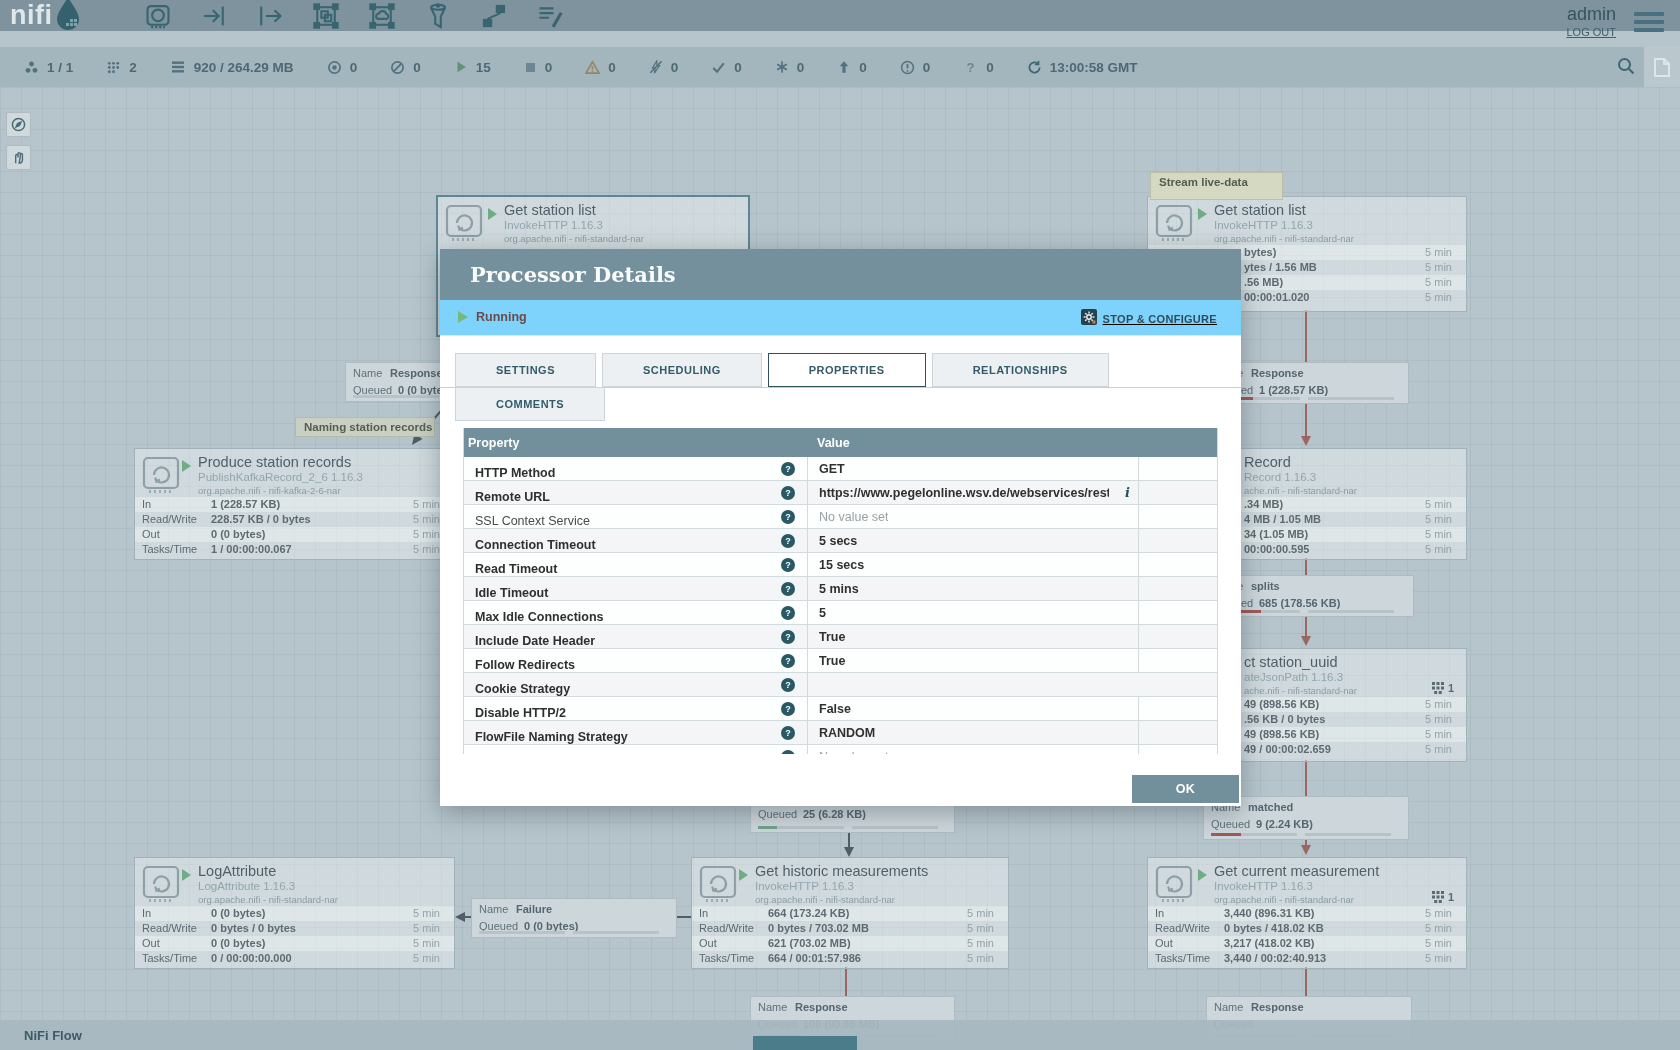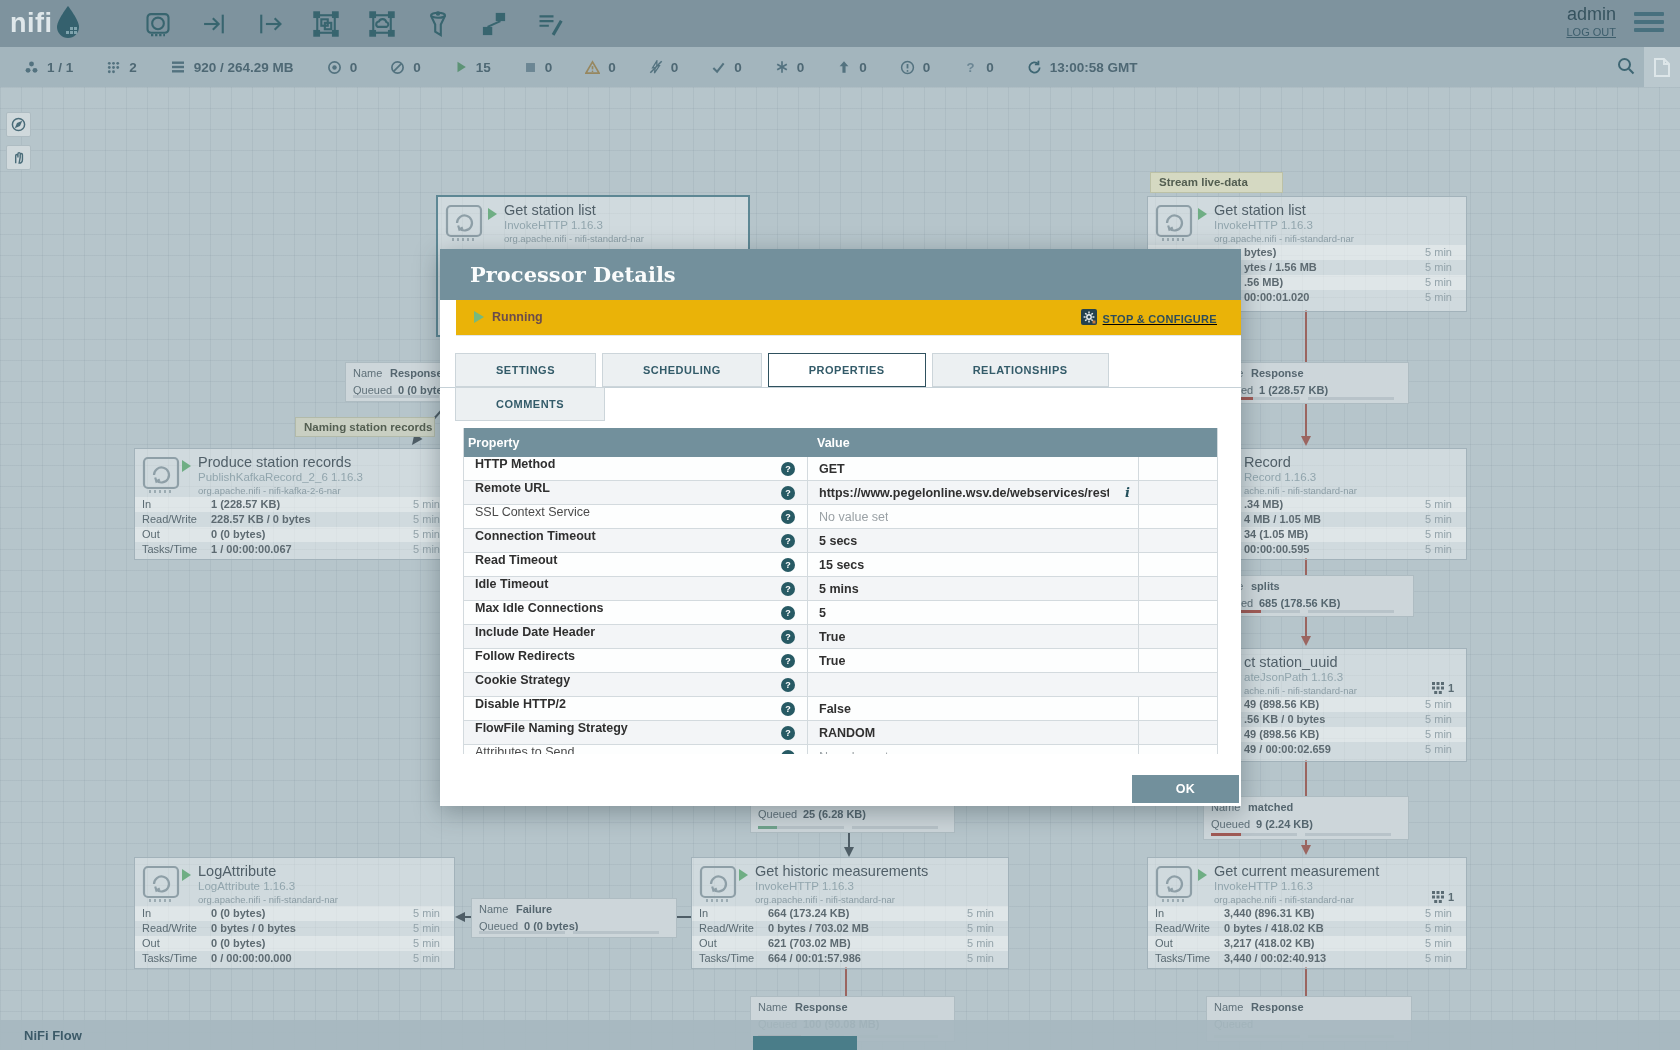--- a/index.html
+++ b/index.html
@@ -1,20 +1,20 @@
 <!DOCTYPE html>
 <html><head>
 <meta charset="utf-8">
 <style>
   html,body{margin:0;padding:0;}
   body{width:1680px;height:1050px;overflow:hidden;font-family:"Liberation Sans",sans-serif;background:#b6c5cb;}
   #app{position:relative;width:1680px;height:1050px;}
 
   
-  #header{position:absolute;left:0;top:0;right:0;height:47px;background:#7e939e;display:flex;align-items:center;}
+  #header{position:absolute;left:0;top:0;right:0;height:31px;background:#7e939e;display:flex;align-items:center;}
   .logo{display:flex;align-items:center;margin-left:10px;width:112px;}
   .logo-text{font-size:27px;font-weight:bold;color:#dfe7ea;letter-spacing:0.5px;}
   .tbicon{width:56px;text-align:center;cursor:pointer;}
   .tbicon svg{vertical-align:middle;}
   #user-block{position:absolute;right:64px;top:5px;text-align:right;line-height:18px;}
   #user-name{font-size:18px;color:#36535f;}
   #logout{font-size:11px;color:#3d5e6c;text-decoration:underline;cursor:pointer;}
   #hamburger{position:absolute;right:16px;top:12px;width:30px;cursor:pointer;}
   #hamburger div{height:4px;background:#48707e;margin-bottom:4px;border-radius:1px;}
 
@@ -60,37 +60,37 @@
   #teal-frag{position:absolute;left:753px;top:949px;width:104px;height:14px;background:#4a7d89;z-index:40;}
 
   
   #footer{position:absolute;left:0;right:0;bottom:0;height:30px;background:rgba(167,184,191,0.93);z-index:30;display:flex;align-items:center;}
   #breadcrumb{margin-left:24px;font-weight:bold;font-size:13px;color:#3c5a68;cursor:pointer;}
 
   
   #modal{position:absolute;left:440px;top:249px;width:801px;height:557px;background:#ffffff;z-index:100;box-shadow:0 6px 24px rgba(30,45,52,0.35);}
   #modal-header{height:51px;background:#73909c;display:flex;align-items:center;}
   #modal-title{margin-left:30px;font-family:"DejaVu Serif",serif;font-weight:bold;font-size:21px;color:#fafcfc;}
-  #modal-status{height:35px;background:#eab308;border-bottom:1px solid #e2e7ea;position:relative;margin-left:16px;}
+  #modal-status{height:35px;background:#7dd3fc;border-bottom:1px solid #e2e7ea;position:relative;}
   #run-play{position:absolute;left:18px;top:11px;width:0;height:0;border-left:10px solid #76b97e;border-top:6.5px solid transparent;border-bottom:6.5px solid transparent;}
   #run-text{position:absolute;left:36px;top:10px;font-size:12.5px;font-weight:bold;color:#6b4c4c;}
   #stop-configure{position:absolute;right:24px;top:9px;display:flex;align-items:center;cursor:pointer;text-decoration:underline;}
   #stop-configure .lbl{font-size:11px;font-weight:bold;color:#2e4d5a;letter-spacing:0.3px;margin-left:6px;}
   #tabs{padding:17px 0 0 15px;border-bottom:1px solid #c6d1d7;height:34px;box-sizing:content-box;}
   .tab{display:inline-block;height:32px;line-height:32px;padding:0 40px;margin-right:6px;background:#ecf0f2;border:1px solid #ccd5da;font-size:11px;font-weight:bold;color:#335b69;letter-spacing:0.5px;cursor:pointer;position:relative;}
   .tab.active{background:#ffffff;border:1px solid #2f515e;margin-bottom:-1px;z-index:2;}
   #required-note{margin:14px 0 0 24px;font-size:12px;font-weight:bold;color:#3b3b3b;}
   #ptable{margin:12px 23px 0 23px;border-left:1px solid #d3dade;border-right:1px solid #d3dade;}
   #pt-head{display:flex;height:29px;background:#72909c;color:#fff;font-weight:bold;font-size:12.5px;align-items:center;}
   #pt-head .c1{width:343px;padding-left:4px;box-sizing:border-box;}
   #pt-head .c2{width:331px;padding-left:10px;box-sizing:border-box;}
   #pt-rows{height:297px;overflow:hidden;}
   .pt-row{display:flex;height:24px;border-bottom:1px solid #d3dade;font-size:12.5px;align-items:stretch;background:#fdfefe;box-sizing:border-box;}
   .pt-row:nth-child(even){background:#f3f5f7;}
-  .pt-row .c1{width:343px;position:relative;display:flex;align-items:flex-start;padding-left:11px;box-sizing:border-box;}
+  .pt-row .c1{width:343px;position:relative;display:flex;align-items:flex-end;padding-left:11px;box-sizing:border-box;}
   .pt-row .c2{width:331px;border-left:1px solid #d3dade;display:flex;align-items:center;padding-left:11px;box-sizing:border-box;position:relative;}
   .pt-row .c3{flex:1;border-left:1px solid #d3dade;}
   .prop{color:#4a4a4a;}
   .prop.req{font-weight:bold;color:#2f2f2f;}
   .pval{font-weight:bold;color:#303030;white-space:nowrap;overflow:hidden;max-width:290px;}
   .pval.unset{font-weight:normal;color:#9aa1a5;}
   .help{position:absolute;right:12px;top:5px;width:14px;height:14px;border-radius:50%;background:#275a64;color:#fff;font-size:9px;font-weight:bold;text-align:center;line-height:14px;cursor:pointer;}
   .info-i{position:absolute;right:8px;top:4px;font-family:"DejaVu Serif",serif;font-style:italic;font-weight:bold;font-size:13px;color:#24505c;cursor:pointer;}
   #ok-btn{position:absolute;right:2px;bottom:3px;width:107px;height:28px;background:#72909c;color:#ffffff;font-size:12.5px;font-weight:bold;text-align:center;line-height:28px;letter-spacing:0.5px;cursor:pointer;}
 </style>
@@ -372,21 +372,21 @@
           <circle cx="8" cy="8" r="6.5"></circle>
           <path d="M10.5 5.5 L9 9 L5.5 10.5 L7 7 Z" fill="#4a6c79"></path>
         </svg>
     </div>
     <div class="palette-btn" style="top:58px;">
       <svg width="15" height="15" viewBox="0 0 16 16" fill="none" stroke="#4a6c79" stroke-width="1.5">
           <path d="M5 14 V6 a1.2 1.2 0 0 1 2.4 0 M7.4 8 V4 a1.2 1.2 0 0 1 2.4 0 M9.8 8 V5 a1.2 1.2 0 0 1 2.4 0 v5 c0 2.5-1.5 4-3.5 4 z"></path>
         </svg>
     </div>
     <div id="canvas-labels">
-        <div class="canvas-label" style="left: 1150px; top: 85px; width: 133px; height: 21px; background: rgb(213, 217, 194); border: 1px solid rgb(188, 193, 166);">Stream live-data</div>
+        <div class="canvas-label" style="left: 1150px; top: 85px; width: 133px; height: 28px; background: rgb(213, 217, 194); border: 1px solid rgb(188, 193, 166);">Stream live-data</div>
         <div class="canvas-label" style="left: 295px; top: 330px; width: 140px; height: 20px; background: rgb(201, 207, 194); border: 1px solid rgb(178, 186, 169);">Naming station records</div>
       </div>
     <div id="canvas-procs">
         <div class="proc selected" style="left: 437px; top: 109px; width: 310px; height: 138px;">
           <span class="proc-icon"><svg width="40" height="40" viewBox="0 0 40 40" fill="none" stroke="#8e9fa7" stroke-width="2.2">
               <rect x="3" y="3" width="34" height="30" rx="4"></rect>
               <path d="M13 20 a7.5 7.5 0 1 1 2.2 5.3"></path>
               <path d="M14.2 22.5 l1.2 4 3.4-2"></path>
               <g stroke-width="1.6">
                 <line x1="9" y1="35" x2="9" y2="38"></line>

